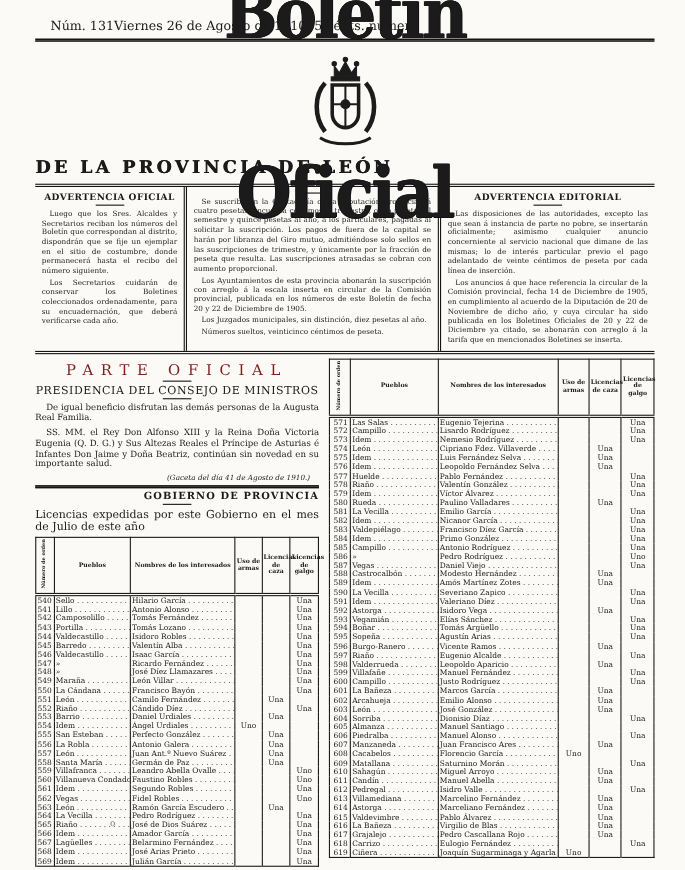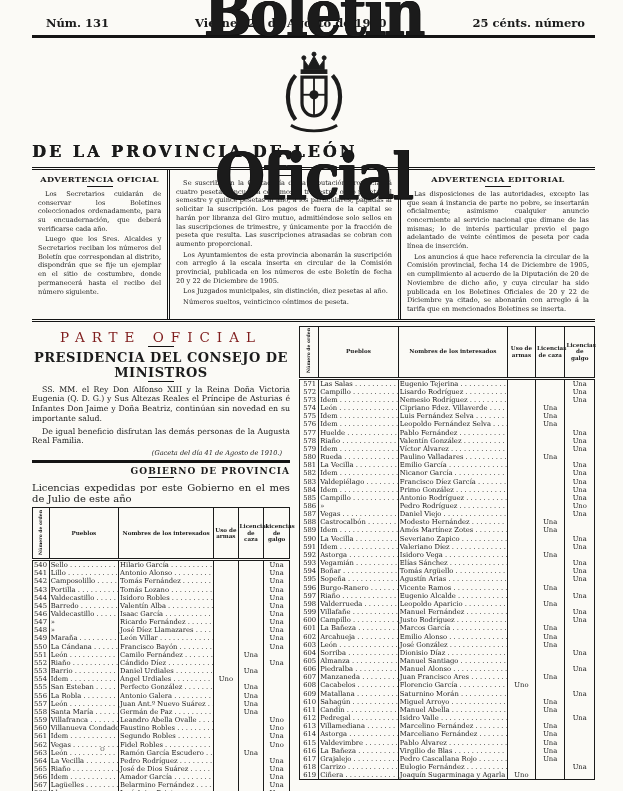--- a/index.html
+++ b/index.html
@@ -8,22 +8,22 @@
     position: relative;
     width: 623px; height: 791px;
     margin: 0 auto;
     background: #fbfaf6;
     color: #1b1b1b;
     font-family: "DejaVu Serif", serif;
     padding: 14px 28px 8px 32px;
     overflow: hidden;
   }
   
-  .top-row { display:flex; justify-content:space-between; align-items:baseline;
-    font-size:11.5px; padding:2px 10px 5px 14px;font-weight:bold; }
+  .top-row { display:flex; justify-content:flex-start; align-items:baseline;
+    font-size:11.5px; padding:2px 10px 5px 14px; }
   .rule-dbl { border-top:2px solid #141414; border-bottom:1px solid #141414; height:3px; }
   
   .masthead { display:flex; align-items:center; justify-content:center; gap:2px; height:104px; margin-top:4px;flex-direction:column; }
   .blackletter {
     font-family:"DejaVu Serif", serif; font-weight:bold; font-size:57px;
     letter-spacing:-2px; transform:scaleY(1.12);
     text-shadow:0.8px 0 #111, -0.4px 0 #111, 0 0.4px #111;
   }
   .emblem { margin:0 6px; flex:0 0 auto; }
   .subtitle { font-weight:bold; font-size:16px; letter-spacing:3px;
@@ -38,21 +38,21 @@
   .ncol.c3 { width:35%; }
   .ntitle { text-align:center; font-weight:bold; font-size:8.2px; letter-spacing:0.4px; margin-bottom:1px; }
   .dash { width:26px; border-top:1.6px solid #141414; margin:1px auto 3px; }
   .ncol p { text-indent:7px; margin-bottom:2px; }
   
   .body { display:flex; margin-top:4px; }
   .body-left { width:263px; padding-right:5px; }
   .body-right { flex:1; padding-left:4px; }
   .parte-title { text-align:center; font-size:13.5px; letter-spacing:7px; font-weight:normal;
     color:#7f1d1d; margin-top:3px; }
-  .presidencia { text-align:center; font-size:13px; font-weight:bold; letter-spacing:0.5px; margin-top:3px; }
+  .presidencia { text-align:center; font-size:10px; font-weight:normal; letter-spacing:0.5px; margin-top:3px; }
   .body-left p.txt { font-size:7.8px; line-height:1.25; text-align:justify; text-indent:10px; margin-top:3px; }
   .gaceta { text-align:right; font-style:italic; font-size:6.6px; margin:3px 8px 3px 0; }
   .sep { border-top:1px solid #141414; border-bottom:2px solid #141414; height:3px; margin:3px 0; }
   .gobierno { text-align:right; font-weight:bold; font-size:9px; letter-spacing:1px; margin-top:3px; }
   .lic-intro { font-size:10px; text-align:justify; margin:4px 0 3px; }
   
   table.lic { border-collapse:collapse; table-layout:fixed; width:100%;
     border:1.5px solid #1b1b1b; font-size:6.8px; }
   table.lic thead th { border:1px solid #1b1b1b; border-bottom:3px double #1b1b1b;
     font-size:5.6px; font-weight:bold; text-align:center; vertical-align:middle;
@@ -99,22 +99,22 @@
       </svg>
     </span>
     <span class="blackletter">Oficial</span>
   </div>
   <div class="subtitle">DE LA PROVINCIA DE LEÓN</div>
 
   <div class="notices">
     <div class="ncol c1">
       <div class="ntitle">ADVERTENCIA OFICIAL</div>
       <div class="dash"></div>
+      <p>Luego que los Sres. Alcaldes y Secretarios reciban los números del Boletín que correspondan al distrito, dispondrán que se fije un ejemplar en el sitio de costumbre, donde permanecerá hasta el recibo del número siguiente.</p>
       <p>Los Secretarios cuidarán de conservar los Boletines coleccionados ordenadamente, para su encuadernación, que deberá verificarse cada año.</p>
-      <p>Luego que los Sres. Alcaldes y Secretarios reciban los números del Boletín que correspondan al distrito, dispondrán que se fije un ejemplar en el sitio de costumbre, donde permanecerá hasta el recibo del número siguiente.</p>
     </div>
     <div class="ncol c2">
       <div class="dash"></div>
       <p>Se suscribe en la Contaduría de la Diputación provincial, á cuatro pesetas cincuenta céntimos el trimestre, ocho pesetas al semestre y quince pesetas al año, á los particulares, pagadas al solicitar la suscripción. Los pagos de fuera de la capital se harán por libranza del Giro mutuo, admitiéndose solo sellos en las suscripciones de trimestre, y únicamente por la fracción de peseta que resulta. Las suscripciones atrasadas se cobran con aumento proporcional.</p>
       <p>Los Ayuntamientos de esta provincia abonarán la suscripción con arreglo á la escala inserta en circular de la Comisión provincial, publicada en los números de este Boletín de fecha 20 y 22 de Diciembre de 1905.</p>
       <p>Los Juzgados municipales, sin distinción, diez pesetas al año.</p>
       <p>Números sueltos, veinticinco céntimos de peseta.</p>
     </div>
     <div class="ncol c3">
       <div class="ntitle">ADVERTENCIA EDITORIAL</div>
@@ -124,22 +124,22 @@
     </div>
   </div>
 
   <div class="body">
 
     <div class="body-left">
       <div class="parte-title">PARTE OFICIAL</div>
       <div class="dash"></div>
       <div class="presidencia">PRESIDENCIA DEL CONSEJO DE MINISTROS</div>
       <div class="dash"></div>
+      <p class="txt">De igual beneficio disfrutan las demás personas de la Augusta Real Familia.</p>
       <p class="txt">SS. MM. el Rey Don Alfonso XIII y la Reina Doña Victoria Eugenia (Q. D. G.) y Sus Altezas Reales el Príncipe de Asturias é Infantes Don Jaime y Doña Beatriz, continúan sin novedad en su importante salud.</p>
-      <p class="txt">De igual beneficio disfrutan las demás personas de la Augusta Real Familia.</p>
       <div class="gaceta">(Gaceta del día 41 de Agosto de 1910.)</div>
       <div class="sep"></div>
       <div class="gobierno">GOBIERNO DE PROVINCIA</div>
       <div class="dash"></div>
       <div class="lic-intro">Licencias expedidas por este Gobierno en el mes de Julio de este año</div>
 
       <table class="lic">
         <colgroup>
           <col style="width:6.5%">
             <col style="width:27%">

